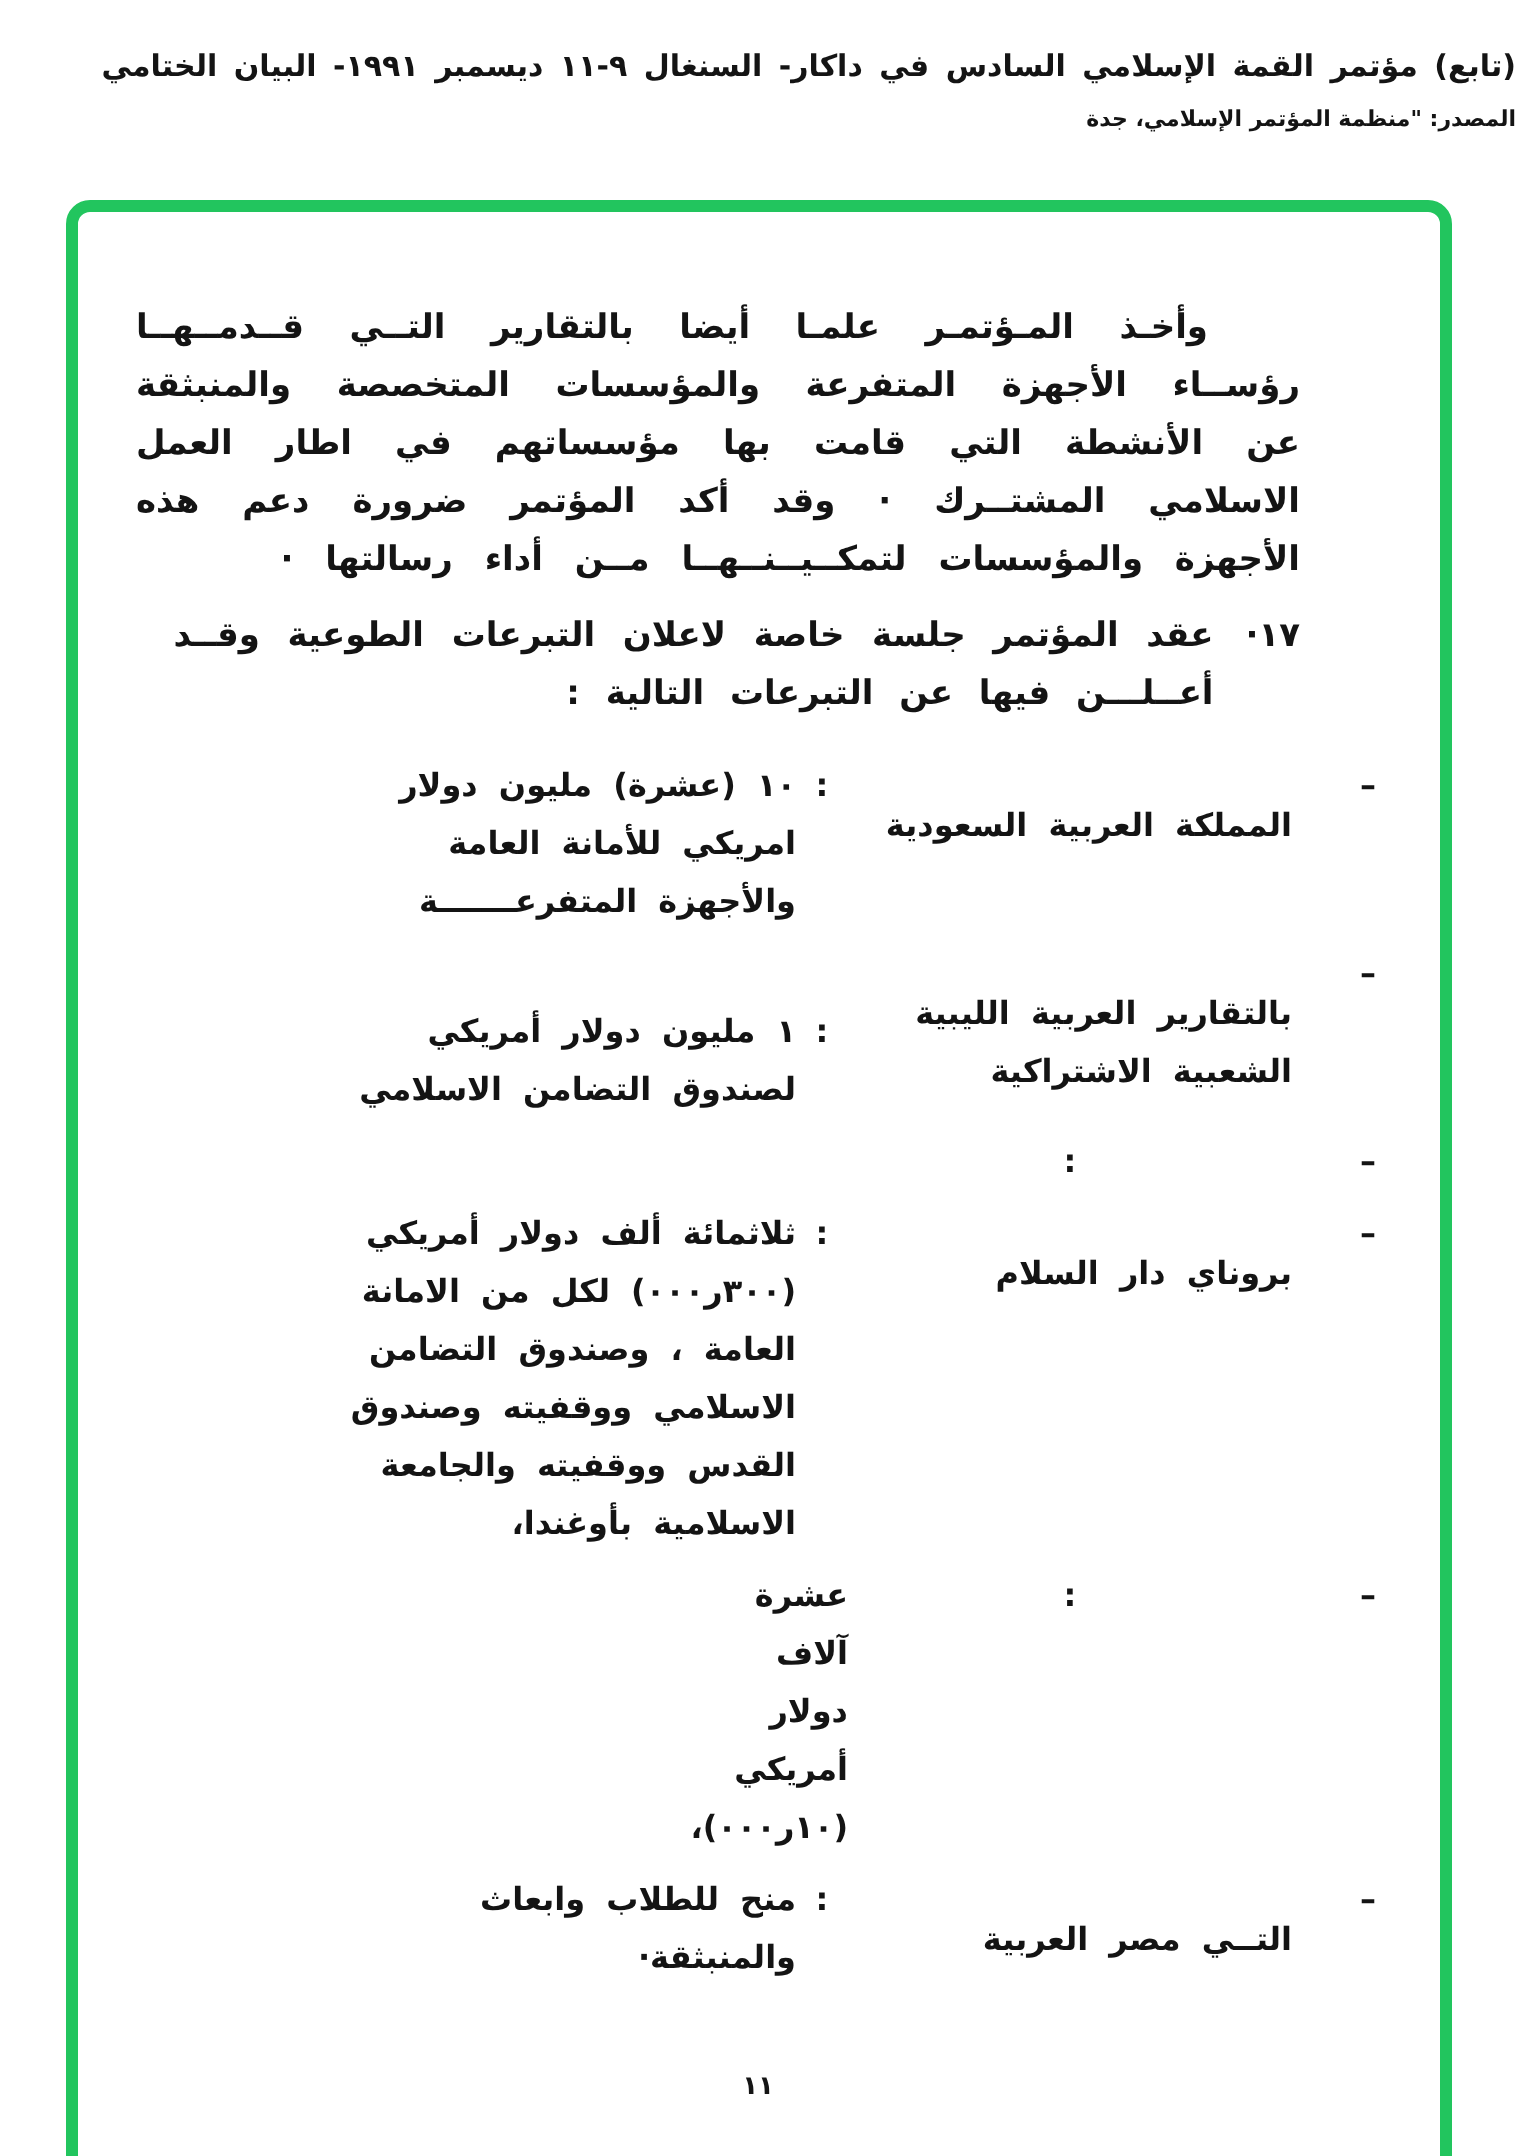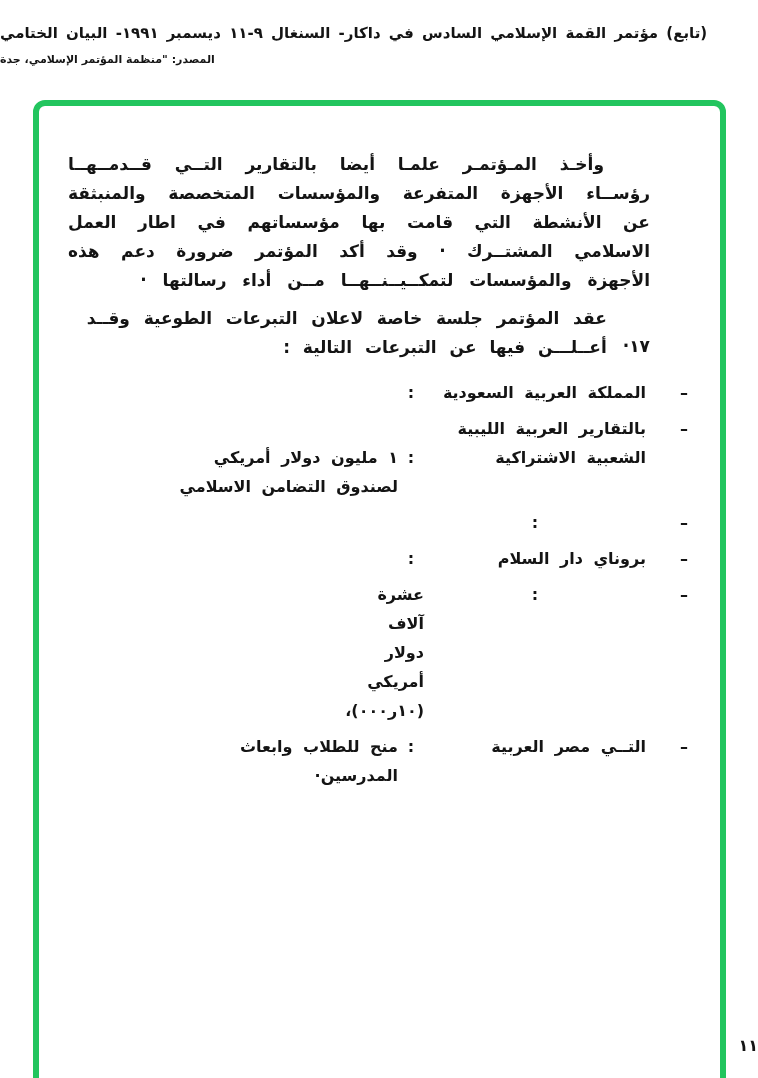--- a/index.html
+++ b/index.html
@@ -6,21 +6,21 @@
   .page {
     position:relative;
     width:758px; height:1078px;
     background:#ffffff;
     font-family:"DejaVu Sans", sans-serif;
     color:#141414;
     overflow:hidden;
   }
 
   
-  .header { position:absolute; top:24px; left:0; right:0; text-align:left; direction:rtl; }
+  .header { position:absolute; top:24px; left:0; right:0; text-align:right; direction:rtl; }
   .header .line1 { font-size:15px; font-weight:bold; word-spacing:3px; }
   .header .line2 { font-size:11px; font-weight:bold; margin-top:11px; }
 
   
   .frame {
     position:absolute; left:33px; top:100px;
     width:693px; height:1070px;
     border:6px solid #22c55e;
     border-radius:12px;
     box-sizing:border-box;
@@ -39,41 +39,41 @@
     word-spacing:10px;
   }
 
   
   .para17 {
     display:flex; direction:rtl;
     margin:0 38px 16px 0;
     font-size:17px; line-height:29px;
     gap:16px;
   }
-  .para17 .num { flex:0 0 auto;margin-top:28px; }
+  .para17 .num { flex:0 0 auto; }
   .para17 .txt { width:520px; margin:0; text-align:justify; word-spacing:7px; }
 
   
   .donations { font-size:16px; line-height:29px; }
   .drow {
     display:grid;
     direction:rtl;
     grid-template-columns:42px 222px 26px 258px;
     margin-bottom:7px;
   }
   .dash    { text-align:right; }
-  .country { white-space:pre-line; word-spacing:5px; }
+  .country { white-space:pre-line; word-spacing:5px;margin-top:20px; }
   .colon   { text-align:center; }
   .value   { white-space:pre-line; word-spacing:5px; }
   .drow.offset-1 .colon, .drow.offset-1 .value { padding-top:29px; }
 
   
   .pagenum {
     position:absolute; top:1036px; left:0; right:0;
-    text-align:right; font-size:16px; font-weight:bold;
+    text-align:center; font-size:13px; font-weight:bold;
   }
   .artifact {
     position:absolute; left:589px; top:189px;
     font-size:11px; color:#2a2a2a; font-weight:bold;
   }
 </style>
 </head>
 <body>
 
 <div class="page">
@@ -94,55 +94,64 @@
         <span class="num">١٧·</span>
         <p class="txt">عقد المؤتمر جلسة خاصة لاعلان التبرعات الطوعية وقــد أعــلـــن فيها عن التبرعات التالية :</p>
       </div>
 
       <div class="donations">
 
         <div class="drow">
           <span class="dash">–</span>
           <span class="country">المملكة العربية السعودية</span>
           <span class="colon">:</span>
+          <span class="value">١٠ (عشرة) مليون دولار
+امريكي للأمانة العامة
+والأجهزة المتفرعـــــــة</span>
         </div>
 
         <div class="drow offset-1">
           <span class="dash">–</span>
           <span class="country">بالتقارير العربية الليبية
 الشعبية الاشتراكية</span>
           <span class="colon">:</span>
           <span class="value">١ مليون دولار أمريكي
 لصندوق التضامن الاسلامي</span>
         </div>
 
         <div class="drow">
           <span class="dash">–</span>
           <span class="colon">:</span>
         </div>
 
         <div class="drow">
           <span class="dash">–</span>
           <span class="country">بروناي دار السلام</span>
           <span class="colon">:</span>
+          <span class="value">ثلاثمائة ألف دولار أمريكي
+(٣٠٠ر٠٠٠) لكل من الامانة
+العامة ، وصندوق التضامن
+الاسلامي ووقفيته وصندوق
+القدس ووقفيته والجامعة
+الاسلامية بأوغندا،</span>
         </div>
 
         <div class="drow">
           <span class="dash">–</span>
           <span class="colon">:</span>
           <span class="value">عشرة آلاف دولار أمريكي
 (١٠ر٠٠٠)،</span>
         </div>
 
         <div class="drow">
           <span class="dash">–</span>
           <span class="country">التــي مصر العربية</span>
           <span class="colon">:</span>
           <span class="value">منح للطلاب وابعاث
-المدرسين·</span>
+والمنبثقة·</span>
         </div>
 
       </div>
     </div>
   </div>
 
   <div class="pagenum">١١</div>
 
 </div>
 

